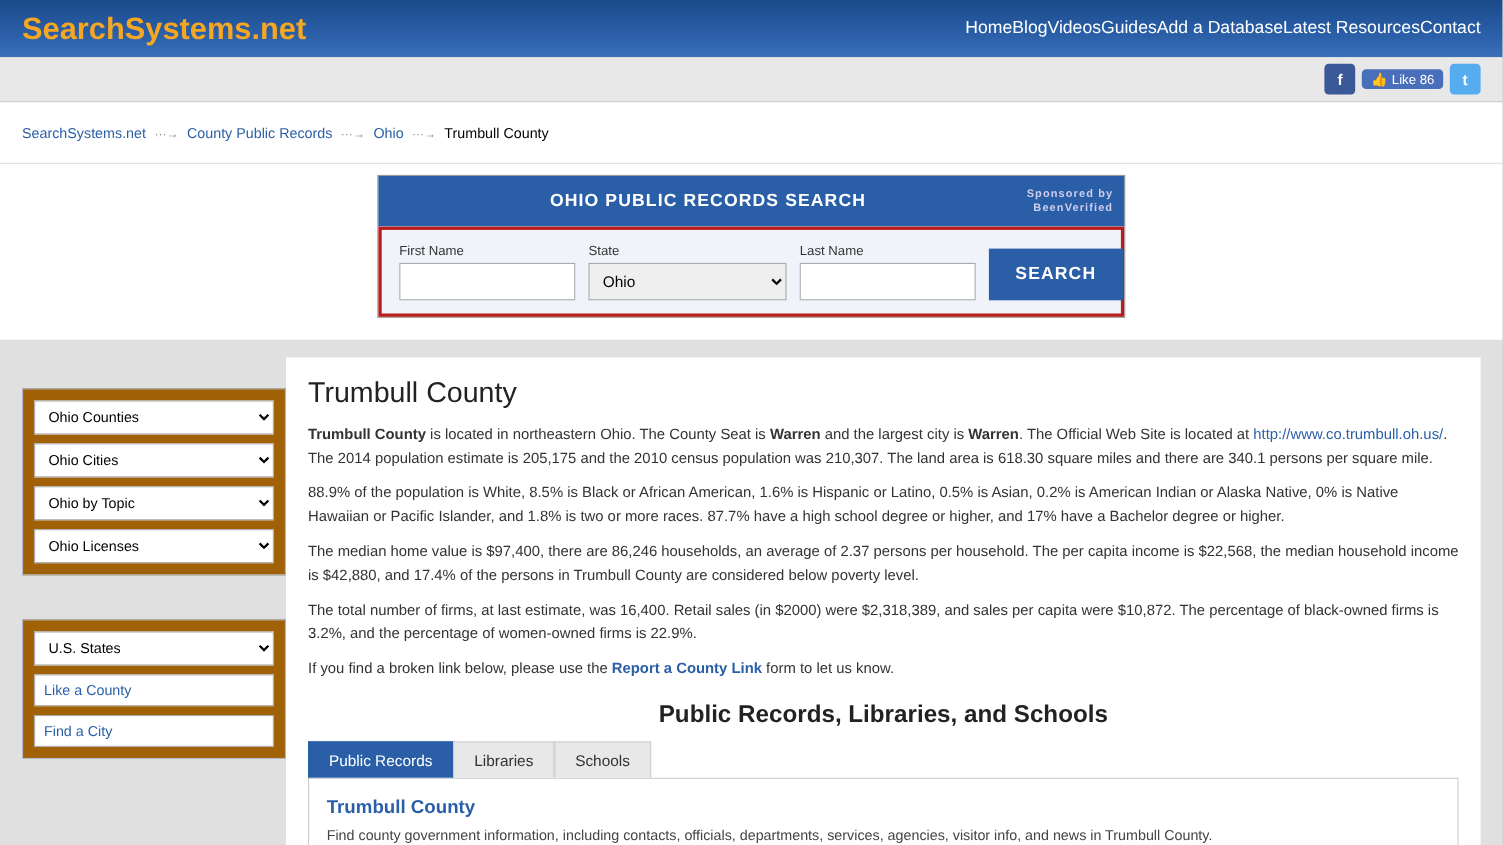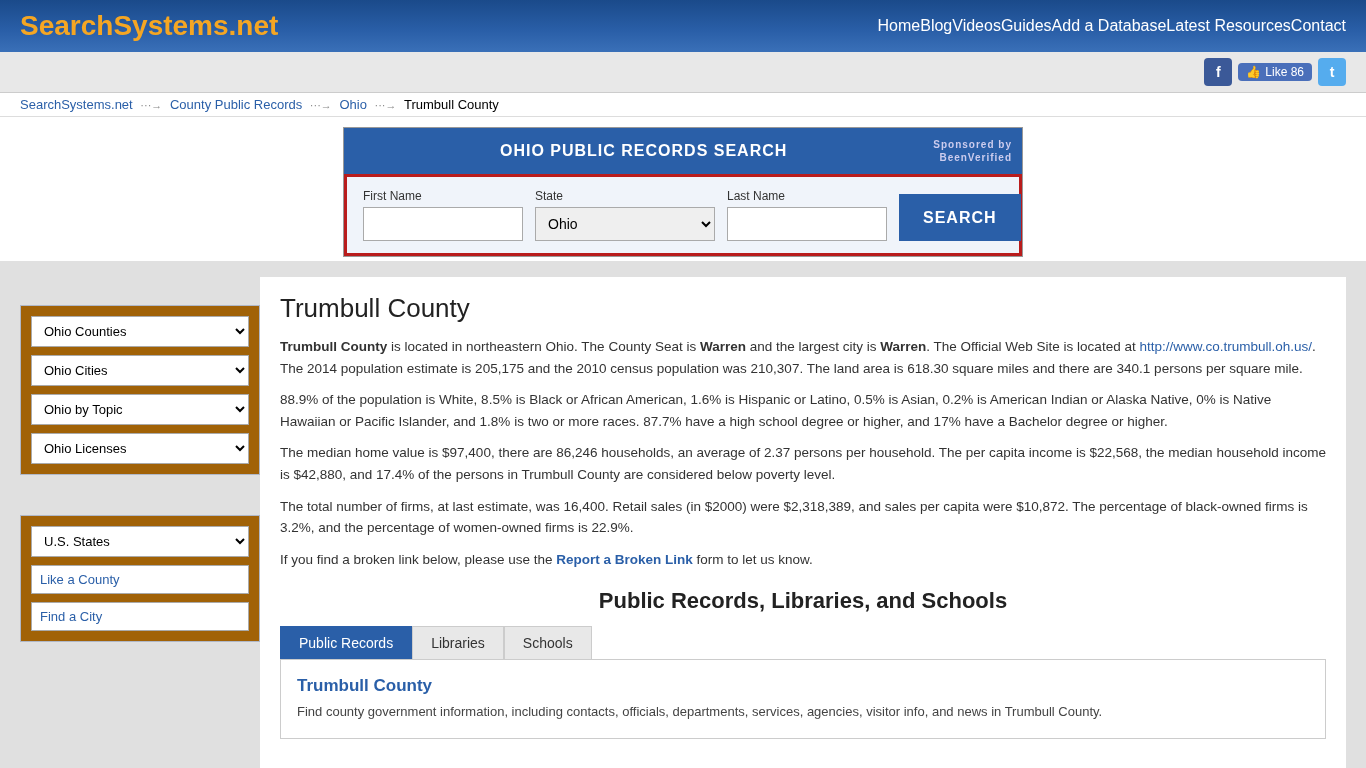--- a/index.html
+++ b/index.html
@@ -63,38 +63,38 @@
       padding: 2px 8px;
       border-radius: 4px;
       font-size: 12px;
       gap: 4px;
     }
     .tw-icon { background: #55acee; }
 
     
     #breadcrumb-bar {
       background: white;
-      padding: 4px 20px;
+      padding: 20px 20px;
       font-size: 13px;
       border-bottom: 1px solid #ddd;
     }
     #breadcrumb-bar a { color: #2a5fa8; text-decoration: none; }
     .bc-arrow { color: #888; margin: 0 4px; font-size: 11px; }
 
     
     #main-container {
       background: #e0e0e0;
       min-height: 600px;
       padding: 0;
     }
 
     
     #search-section {
       background: white;
-      padding: 10px 0 4px 0;
+      padding: 10px 0 20px 0;
       display: flex;
       justify-content: center;
     }
     #search-box {
       width: 680px;
       border: 1px solid #999;
     }
     #search-header {
       background: #2a5fa8;
       color: white;
@@ -365,21 +365,21 @@
 
       <p class="county-desc">
         <strong>Trumbull County</strong><span> is located in northeastern Ohio.  The County Seat is </span><strong>Warren</strong><span> and the largest city is </span><strong>Warren</strong><span>.  The Official Web Site is located at </span><a>http://www.co.trumbull.oh.us/</a><span>.  The 2014 population estimate is 205,175 and the 2010 census population was 210,307.  The land area is 618.30 square miles and there are 340.1 persons per square mile.</span>
       </p>
 
       <p class="county-desc">88.9% of the population is White, 8.5% is Black or African American, 1.6% is Hispanic or Latino, 0.5% is Asian, 0.2% is American Indian or Alaska Native, 0% is Native Hawaiian or Pacific Islander, and 1.8% is two or more races.  87.7% have a high school degree or higher, and 17% have a Bachelor degree or higher.</p>
       <p class="county-desc">The median home value is $97,400, there are 86,246 households, an average of 2.37 persons per household.  The per capita income is $22,568,  the median household income is $42,880, and 17.4% of the persons in Trumbull County are considered below poverty level.</p>
       <p class="county-desc">The total number of firms, at last estimate, was 16,400.  Retail sales (in $2000) were $2,318,389, and sales per capita were $10,872.  The percentage of black-owned firms is 3.2%, and the percentage of women-owned firms is 22.9%.</p>
 
       <p class="county-desc">
-        <span>If you find a broken link below, please use the </span><a style="color:#2a5fa8;font-weight:bold;">Report a Broken Link</a><span> form to let us know.</span>
+        <span>If you find a broken link below, please use the </span><a style="color:#2a5fa8;font-weight:bold;">Report a County Link</a><span> form to let us know.</span>
       </p>
 
       <h2 class="section-title">Public Records, Libraries, and Schools</h2>
 
       <div id="tabs">
         <div class="tab active">Public Records</div>
         <div class="tab">Libraries</div>
         <div class="tab">Schools</div>
       </div>
 

